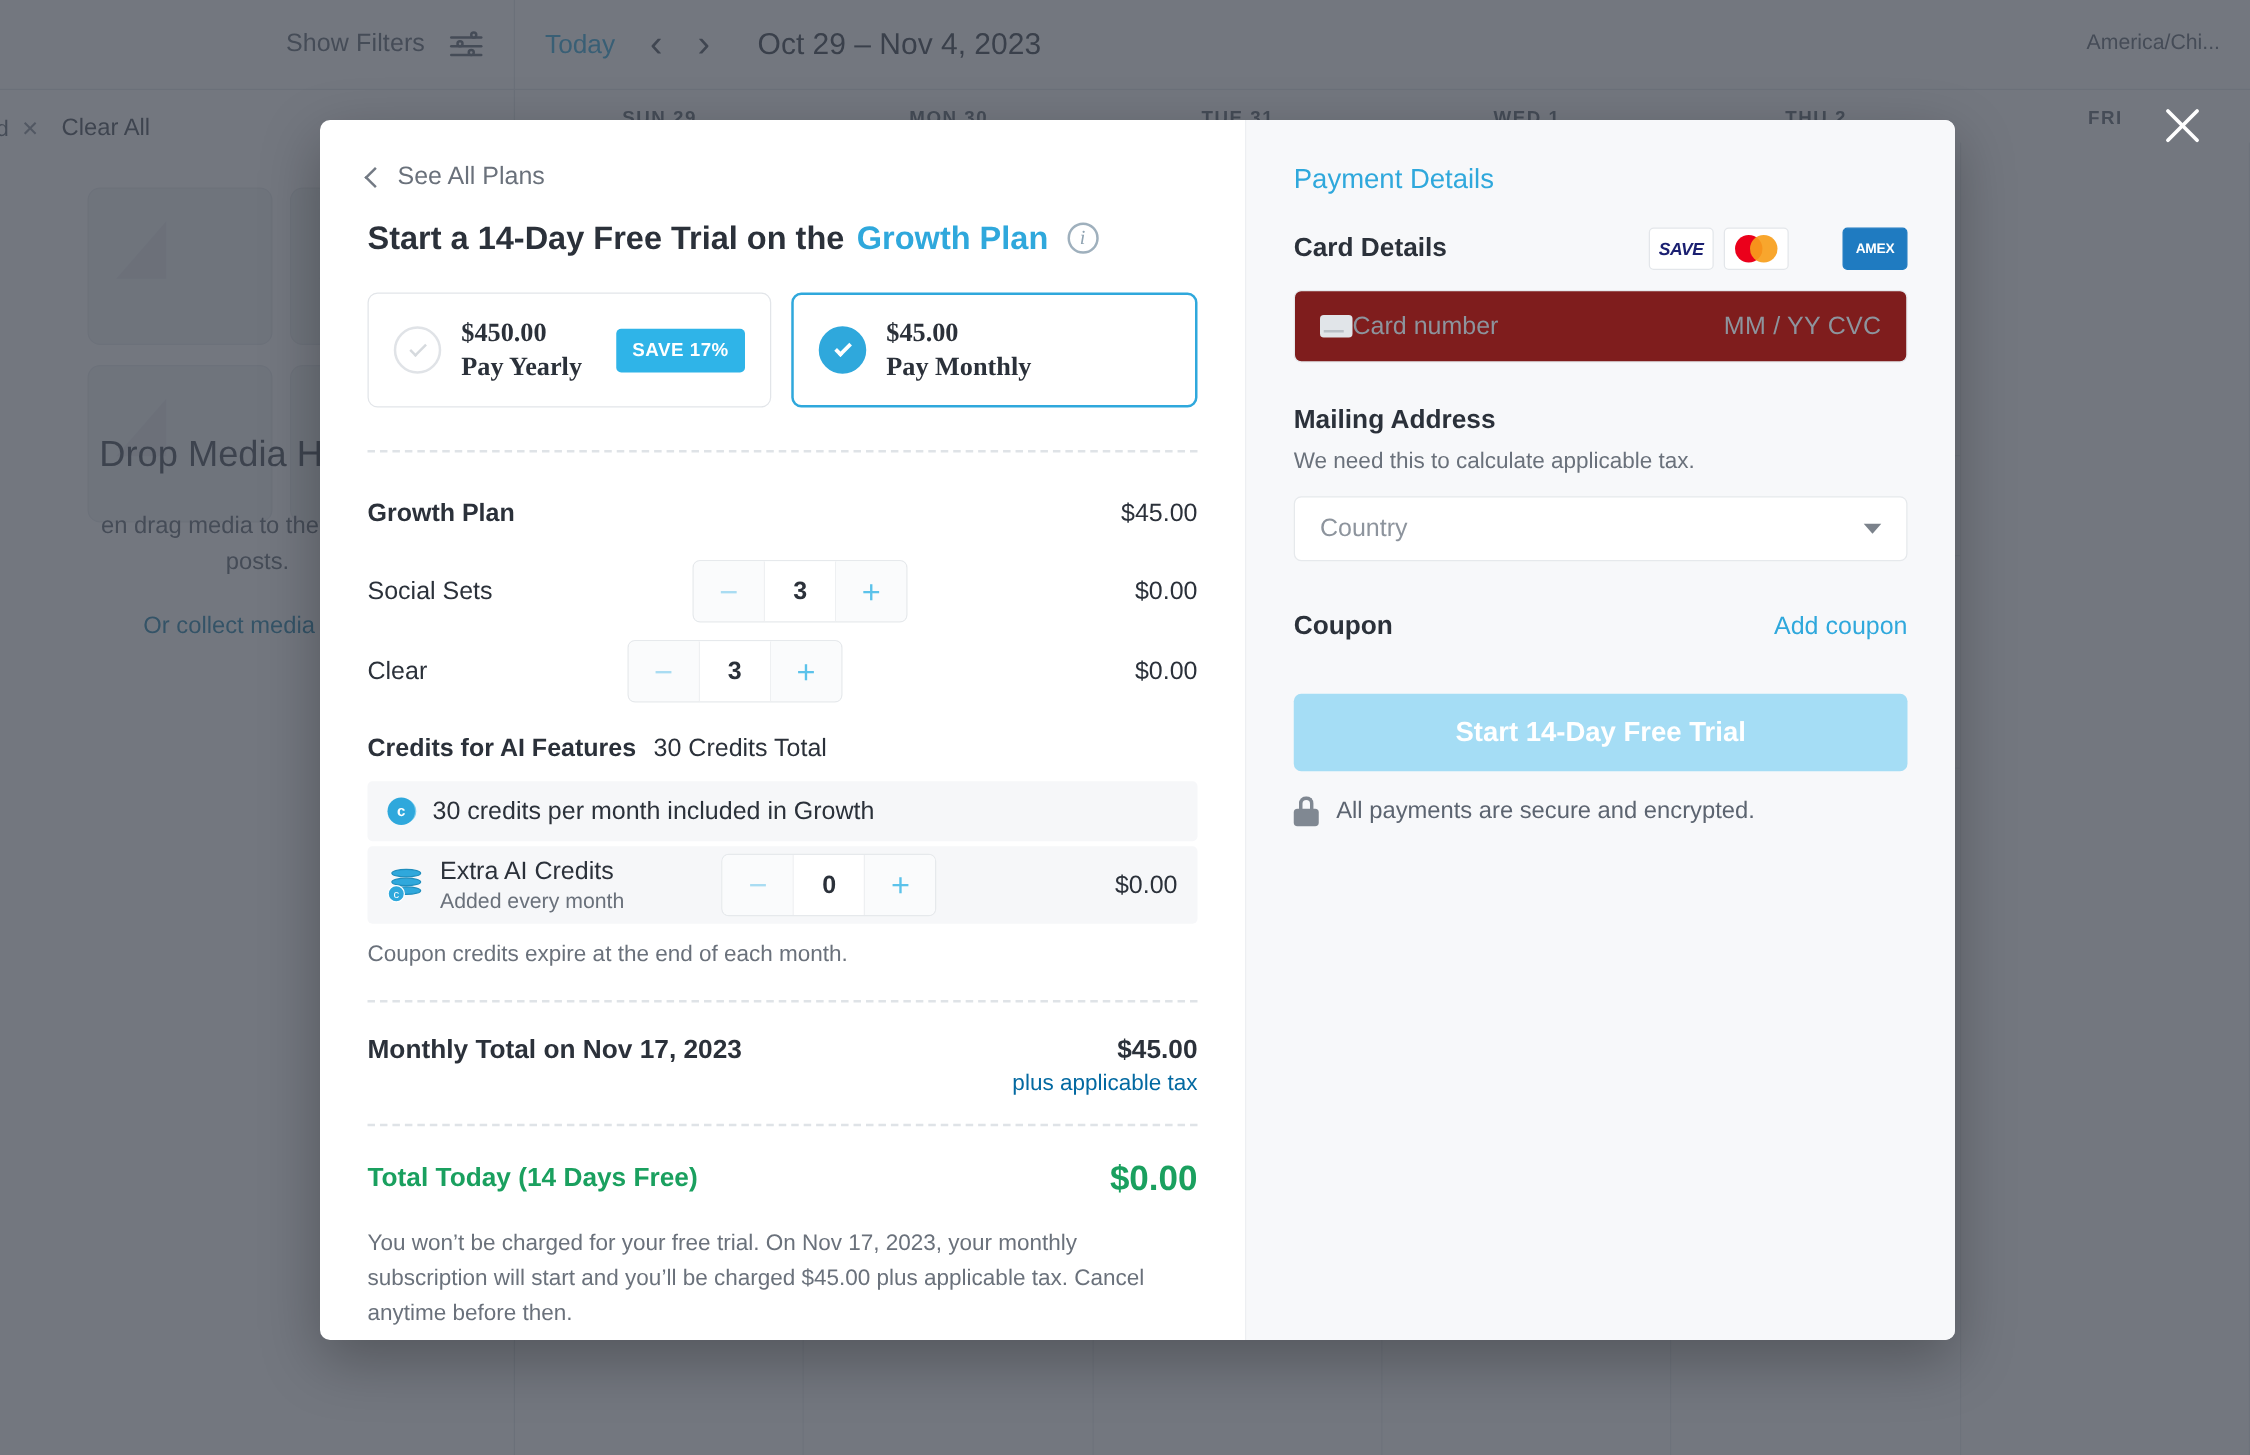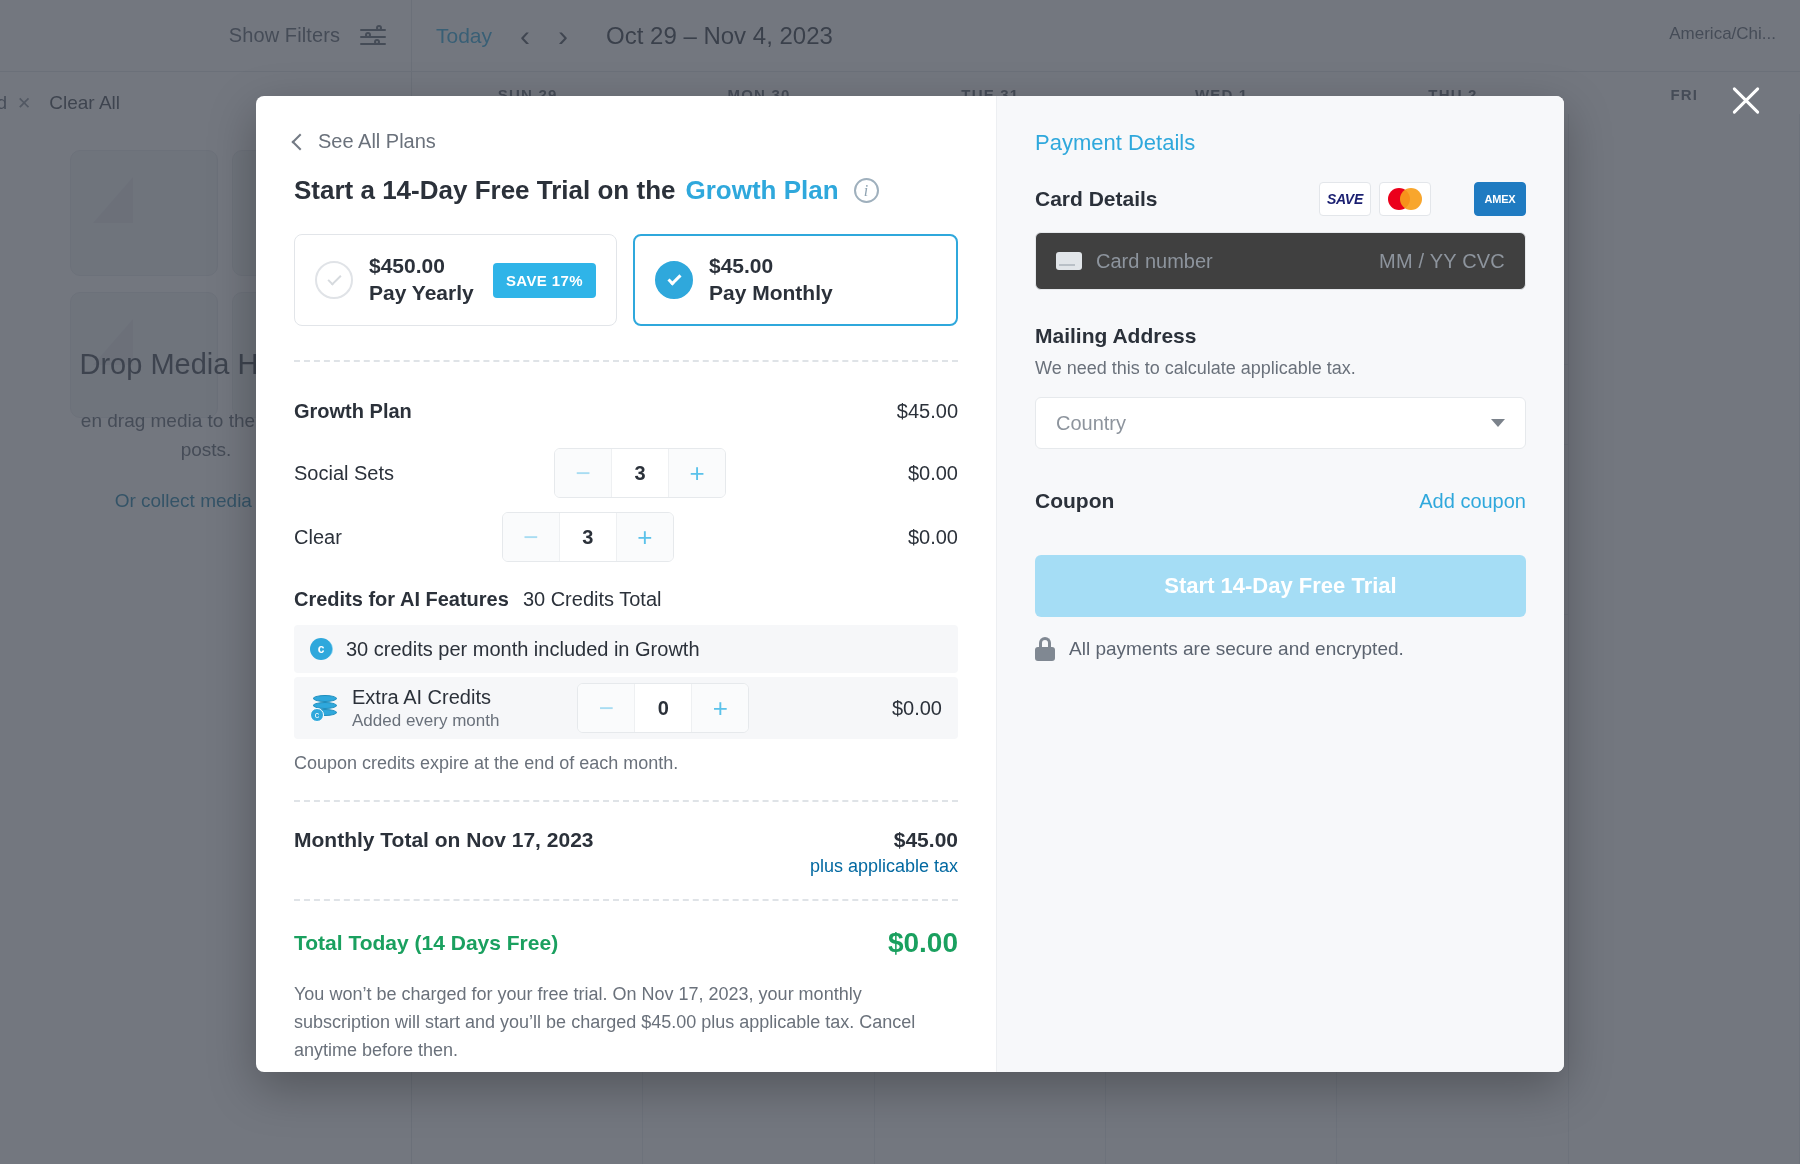--- a/index.html
+++ b/index.html
@@ -188,21 +188,21 @@
   .radio .tick {
     width: 13px; height: 7px; border-left: 2.5px solid #d6dade;
     border-bottom: 2.5px solid #d6dade; transform: rotate(-45deg);
     margin-top: -3px;
   }
   .cycle-card.selected .radio { background: #2fa8dc; border-color: #2fa8dc; }
   .cycle-card.selected .radio .tick {
     border-left-color: #ffffff; border-bottom-color: #ffffff;
     border-left-width: 3px; border-bottom-width: 3px;
   }
-  .cycle-text { line-height: 1.28; }
+  .cycle-text { line-height: 1.28; font-family: Liberation Serif, serif; }
   .cycle-price { font-size: 21px; font-weight: bold; color: #2b313a; }
   .cycle-label { font-size: 21px; font-weight: bold; color: #2b313a; }
   .save-badge {
     margin-left: auto; background: #2fb4e8; color: #fff;
     font-size: 15px; font-weight: bold; letter-spacing: .4px;
     padding: 9px 13px; border-radius: 4px;
   }
 
   .dashed-sep {
     border-top: 2px dashed #dfe3e7; margin: 0 0 26px 0;
@@ -310,22 +310,22 @@
   .brand.amex { background: #1f7bc1; border-color: #1f7bc1; margin-left: 35px; }
   .brand.amex span {
     font-size: 11px; font-weight: bold; color: #fff; letter-spacing: -.2px;
   }
   .mc { position: relative; width: 34px; height: 22px; }
   .mc i { position: absolute; top: 0; width: 22px; height: 22px; border-radius: 50%; }
   .mc i:first-child { left: 0; background: #eb001b; }
   .mc i:last-child { right: 0; background: #f79e1b; opacity: .92; }
 
   .card-input {
-    height: 58px; background: #404040; border: 1px solid #e6e9ec; border-radius: 6px;
-    display: flex; align-items: center; padding: 0 20px; gap: 14px;
+    height: 58px; background: #7f1d1d; border: 1px solid #e6e9ec; border-radius: 6px;
+    display: flex; align-items: center; padding: 0 20px; 
     margin-bottom: 34px;
   }
   .card-glyph {
     width: 26px; height: 18px; border-radius: 3px; background: #e1e5e9;
     position: relative; flex: 0 0 26px;
   }
   .card-glyph::after {
     content: ""; position: absolute; left: 3px; bottom: 4px;
     width: 16px; height: 2px; background: #b9c0c7;
   }

